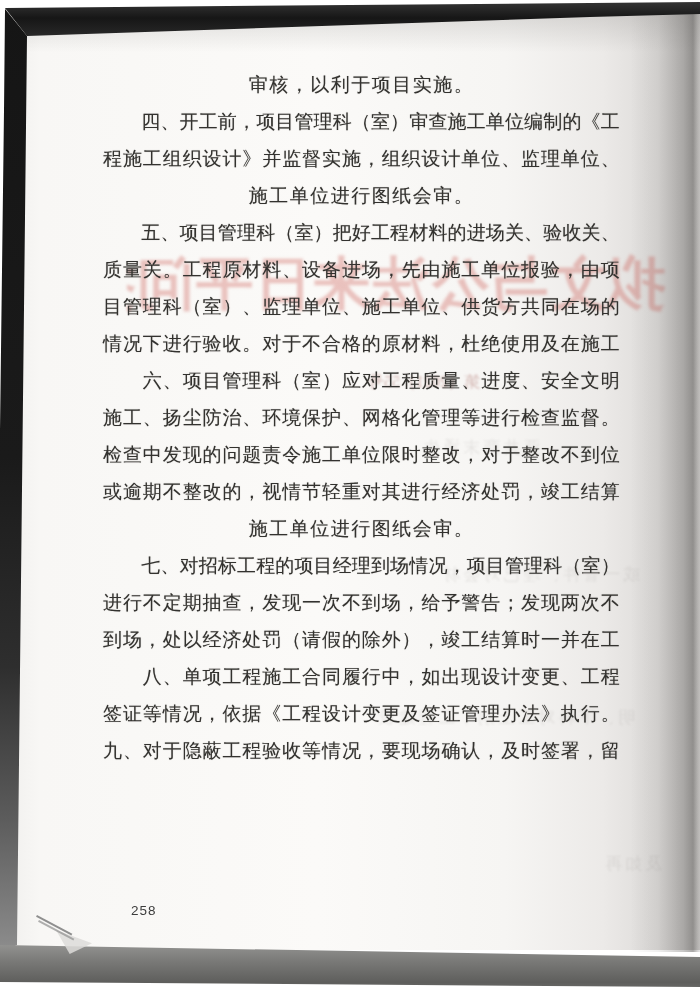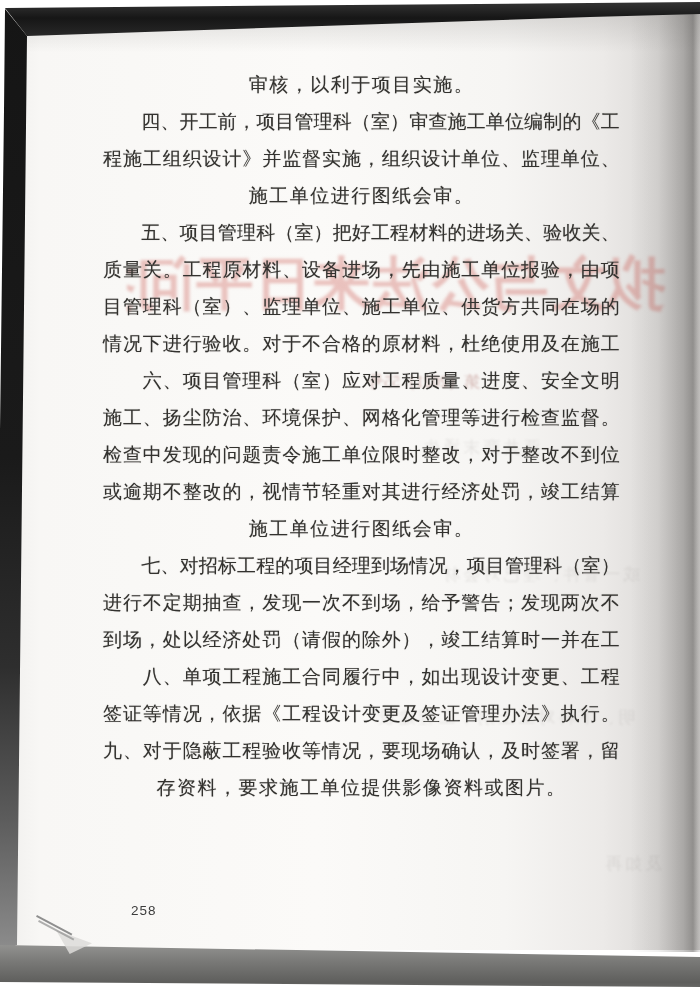--- a/index.html
+++ b/index.html
@@ -549,21 +549,20 @@
         <span>确</span>
         <span>认</span>
         <span>，</span>
         <span>及</span>
         <span>时</span>
         <span>签</span>
         <span>署</span>
         <span>，</span>
         <span>留</span>
       </div>
-      <div class="line plain">存资料，要求施工单位提供影像资料或图片。</div>
     </div>
 
   <div class="page-number">258</div>
 
   <div class="fold"></div>
   <div class="crease">
       <i></i>
       <i></i>
     </div>
 

